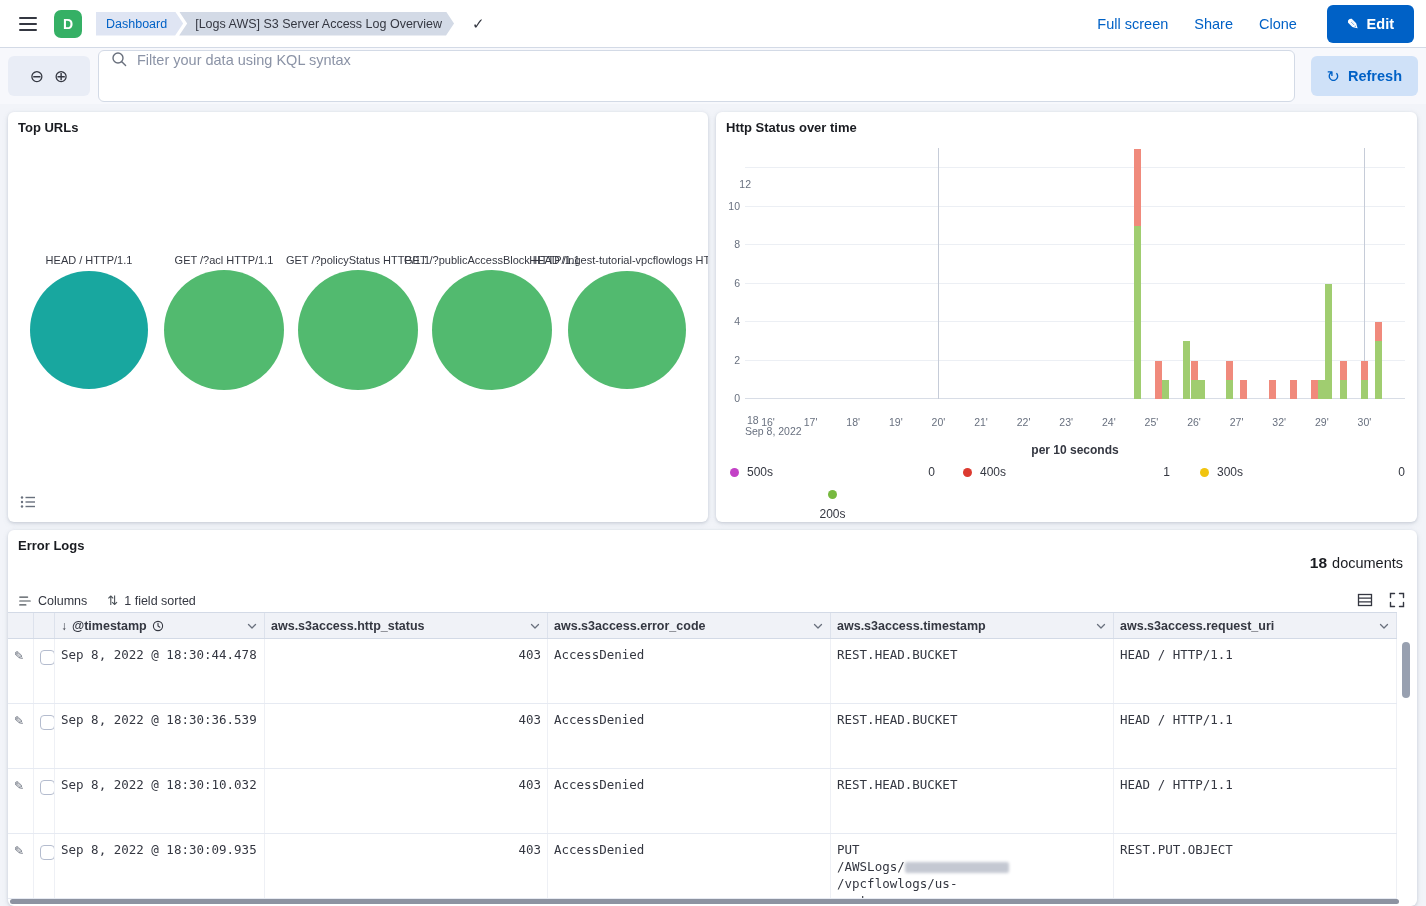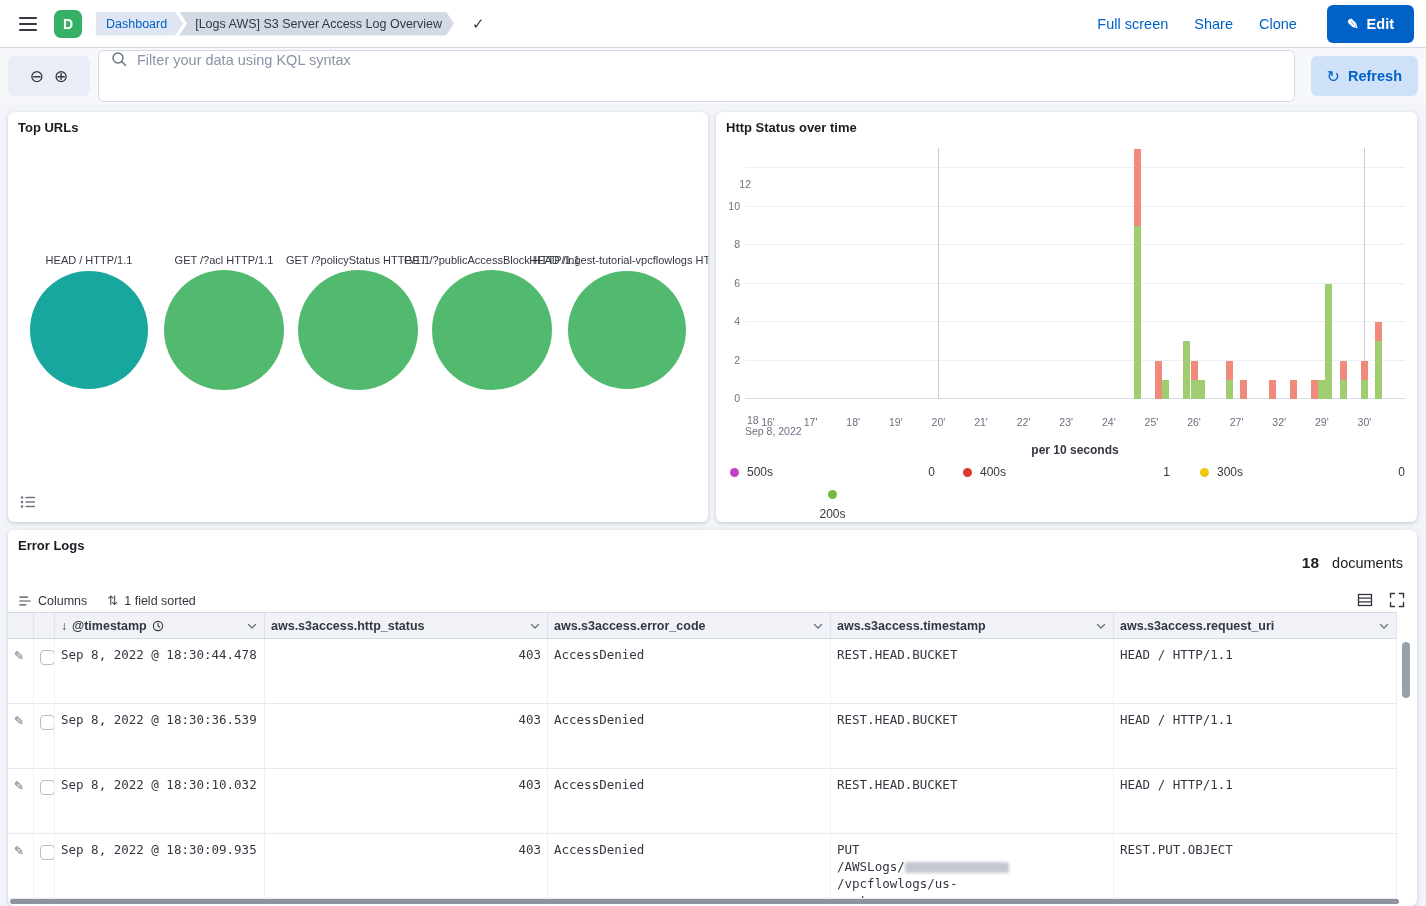--- a/index.html
+++ b/index.html
@@ -70,21 +70,21 @@
   .xorigin{position:absolute;font-size:10.5px;color:#68707f;}
   .xlabel{position:absolute;left:29px;width:660px;top:331px;text-align:center;
     font-size:12px;font-weight:700;color:#343741;}
   .legend-item{position:absolute;height:16px;display:flex;align-items:center;gap:8px;
     font-size:12px;color:#343741;cursor:pointer;}
   .dot{width:9px;height:9px;border-radius:50%;flex:0 0 auto;}
   .lval{margin-left:auto;}
   
   .el-count{position:absolute;top:24px;right:14px;font-size:14.5px;color:#1a1c21;}
   .el-count b{font-size:15.5px;}
-  .el-count .cl{margin-left:13px;}
+  .el-count .cl{margin-left:5px;}
   .el-toolbar{position:absolute;top:56px;left:10px;right:12px;height:22px;display:flex;
     align-items:flex-end;gap:20px;font-size:12.5px;color:#343741;}
   .tb-btn{display:flex;align-items:center;gap:6px;cursor:pointer;}
   .tb-glyph{font-size:13px;color:#495057;}
   .tb-right{margin-left:auto;display:flex;gap:16px;}
   .tb-icon{width:16px;height:16px;cursor:pointer;color:#343741;}
   .dg{position:absolute;top:82px;left:0;width:1389px;}
   .dg-hrow,.dg-row{display:grid;grid-template-columns:26px 21px 210px 283px 283px 283px 283px;}
   .dg-hrow{height:27px;background:#f0f2f7;border-top:1px solid #d3dae6;border-bottom:1px solid #d3dae6;}
   .dg-hcell{display:flex;align-items:center;gap:5px;padding:0 6px;border-right:1px solid #dde2ec;

